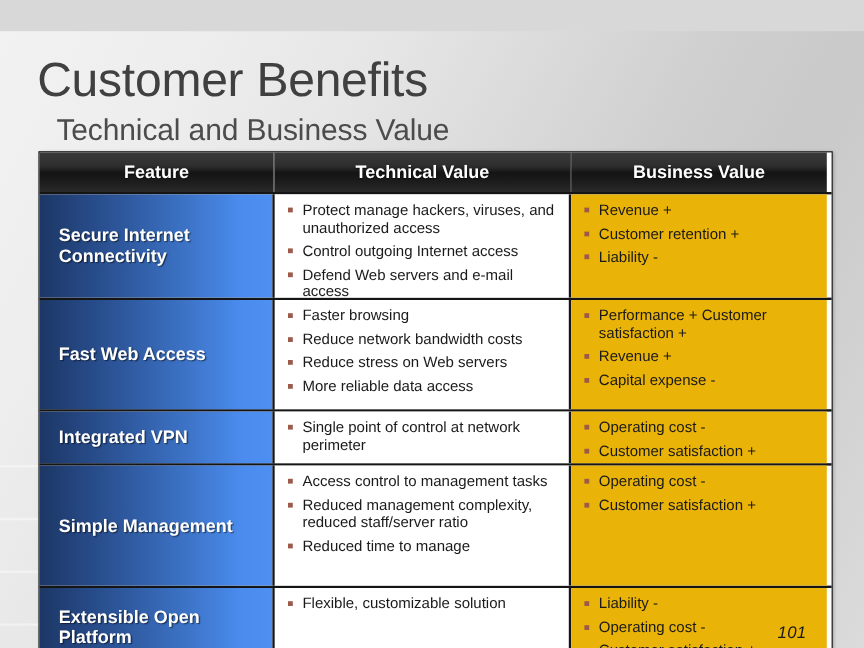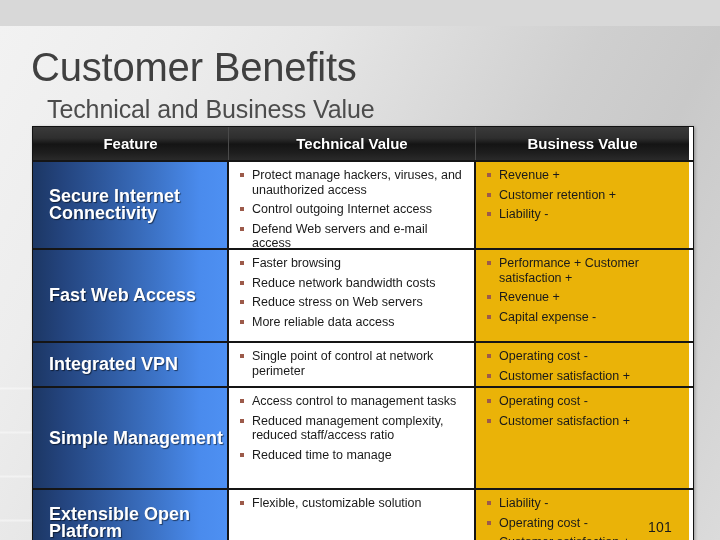--- a/index.html
+++ b/index.html
@@ -140,21 +140,21 @@
     border-right: 1px solid #4a4a4a;
   }
   #head-row .cell:last-child { border-right: none; }
 
   
   .brow { border-top: 2px solid #151515; }
   .brow .c-feature {
     background: linear-gradient(to right, #1c3764 0%, #23437c 14%, #2f5aa0 38%, #3d74c8 64%, #4a8bed 86%, #4e90f2 100%);
     color: #ffffff;
     font-weight: bold;
-    font-size: 18px;
+    font-size: 15px;
     line-height: 17px;
     display: flex;
     align-items: center;
     padding: 0 1px 0 16px;
     text-shadow: 1px 1px 1px rgba(0,0,0,0.55);
     border-right: 2px solid #151515;
   }
   .brow .c-tech {
     background: #ffffff;
     border-right: 2px solid #151515;
@@ -195,20 +195,21 @@
     background: #9c5a4a;
   }
 
   #page-number {
     position: absolute;
     left: 648px;
     top: 493px;
     font-size: 14px;
     color: #1a1a1a;
     letter-spacing: 0.2px;
+    font-style: italic;
   }
 </style>
 </head>
 <body>
 
 <div id="slide">
 
   <div id="bg-bands"></div>
   <div id="bg-band-vert"></div>
 
@@ -273,21 +274,21 @@
           <li>Customer satisfaction +</li>
         </ul>
       </div>
     </div>
 
     <div class="trow brow r4">
       <div class="cell c-feature">Simple Management</div>
       <div class="cell c-tech">
         <ul class="blist">
           <li>Access control to management tasks</li>
-          <li>Reduced management complexity, reduced staff/access ratio</li>
+          <li>Reduced management complexity, reduced staff/server ratio</li>
           <li>Reduced time to manage</li>
         </ul>
       </div>
       <div class="cell c-biz">
         <ul class="blist">
           <li>Operating cost -</li>
           <li>Customer satisfaction +</li>
         </ul>
       </div>
     </div>

